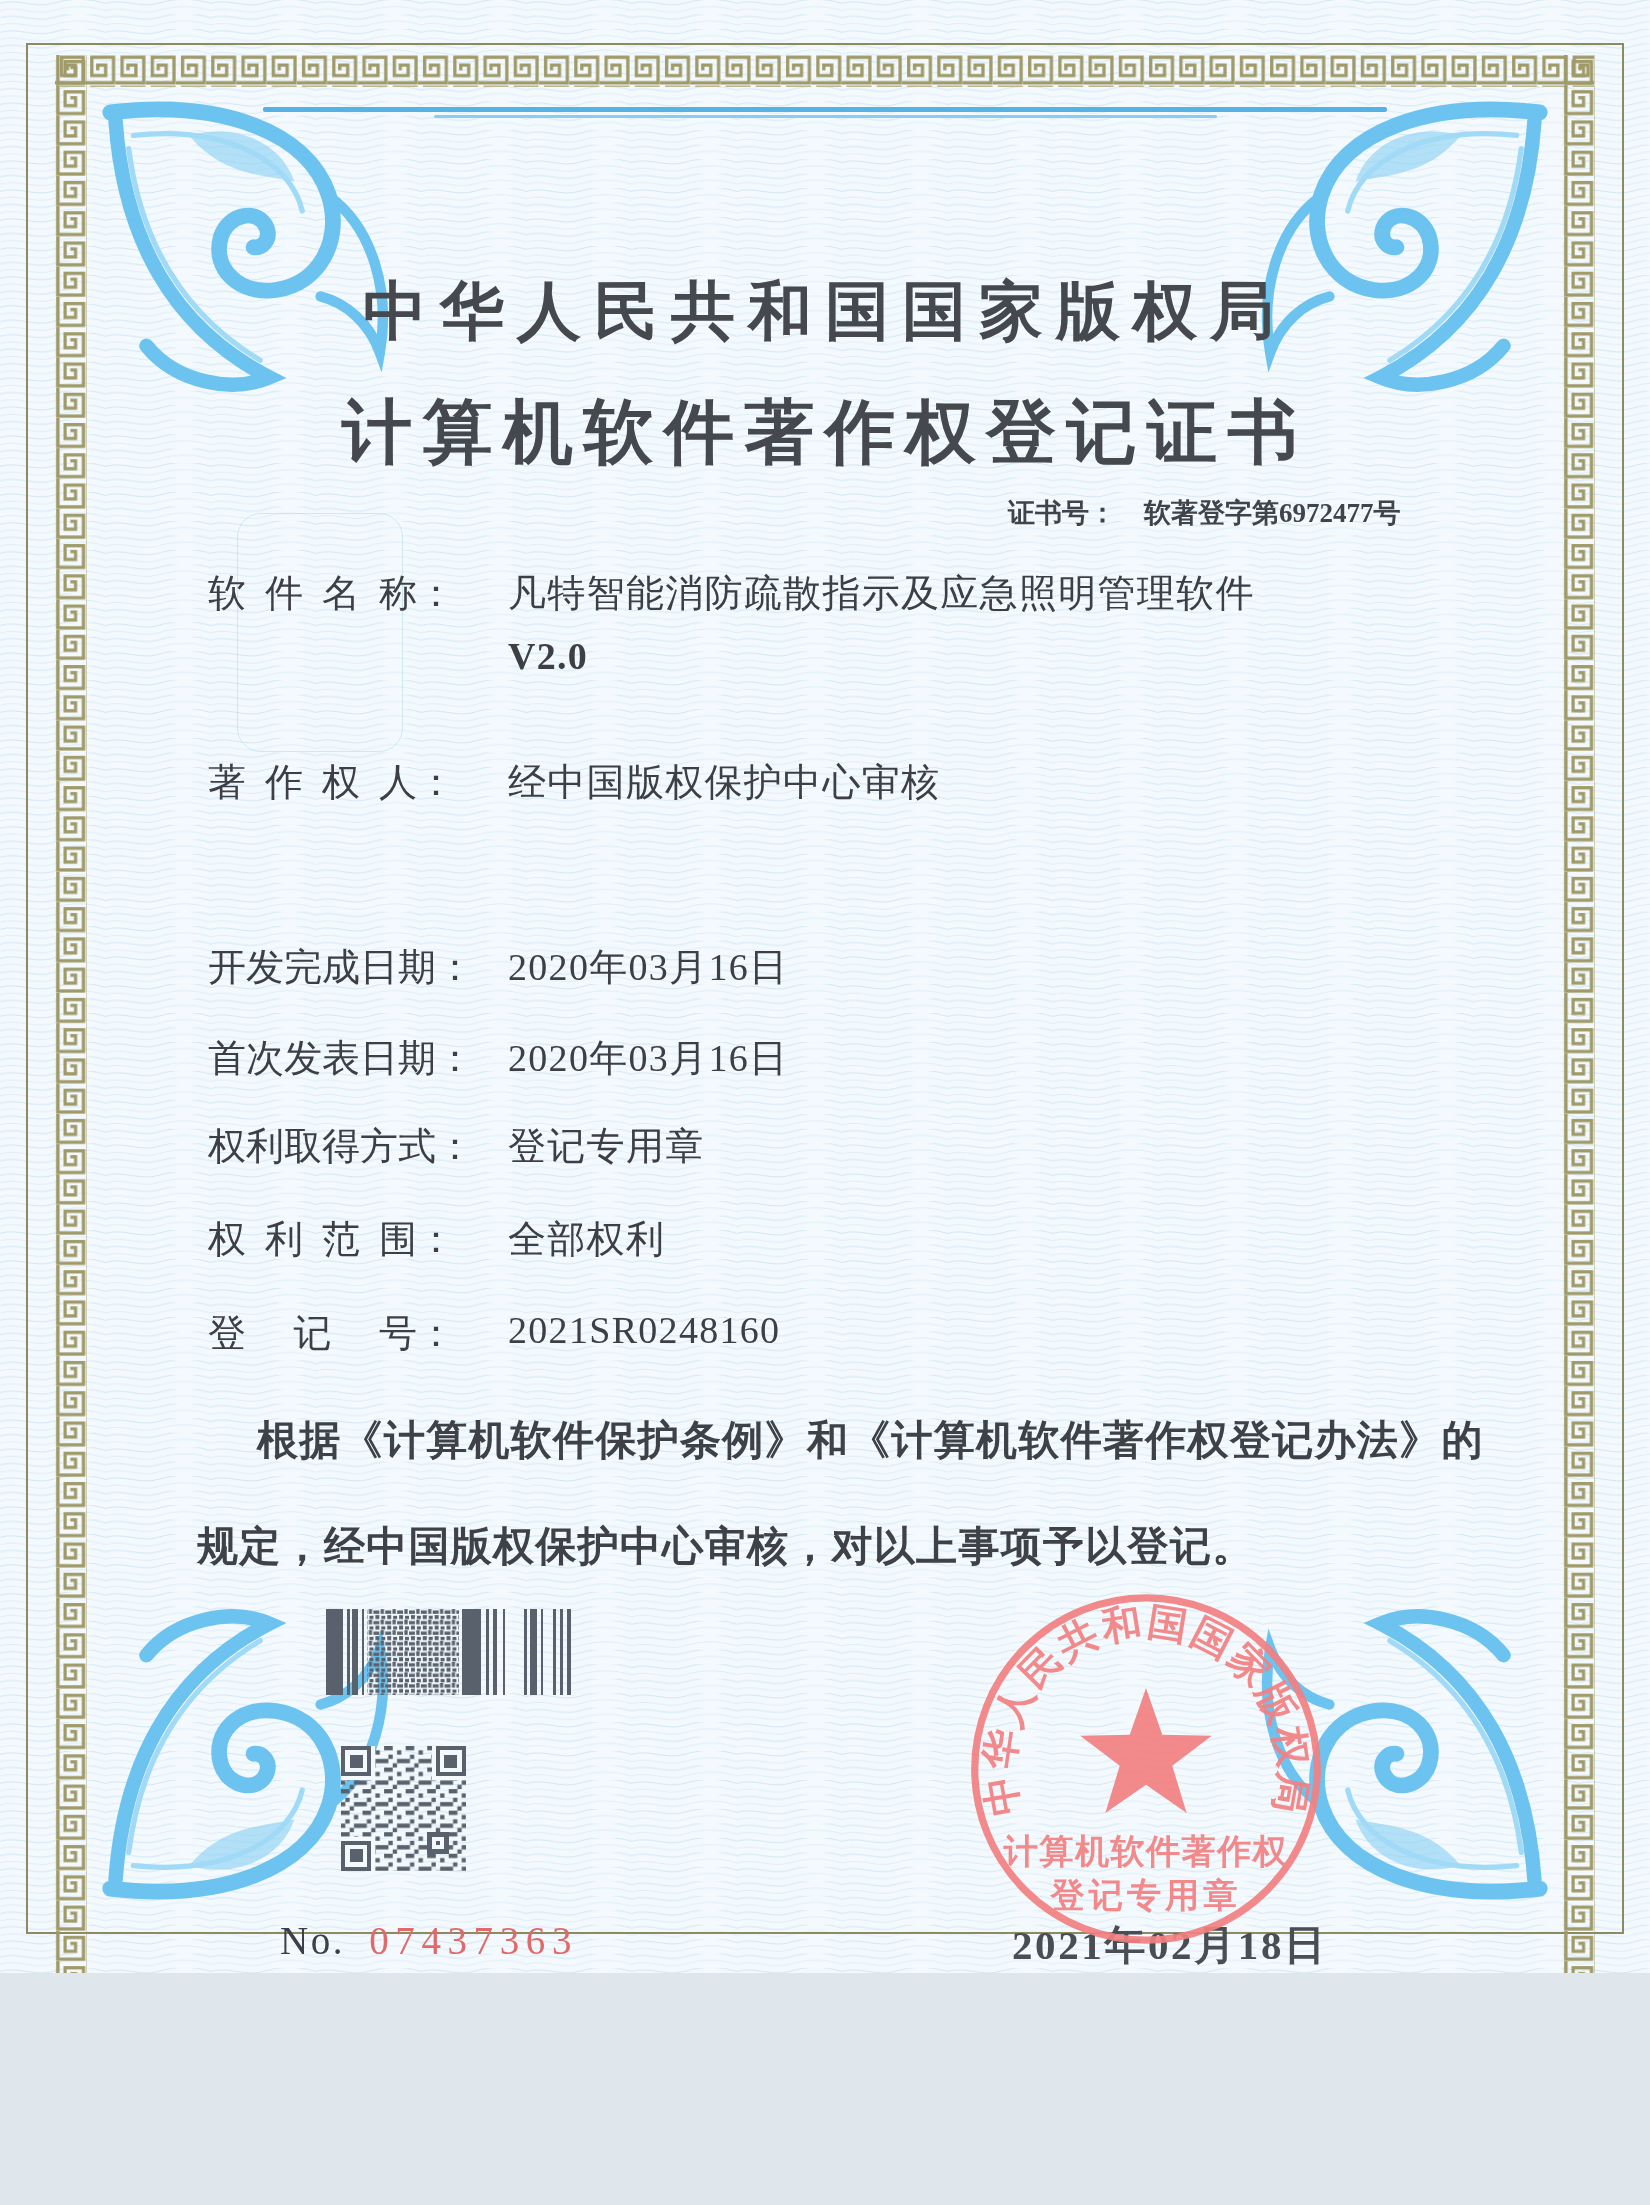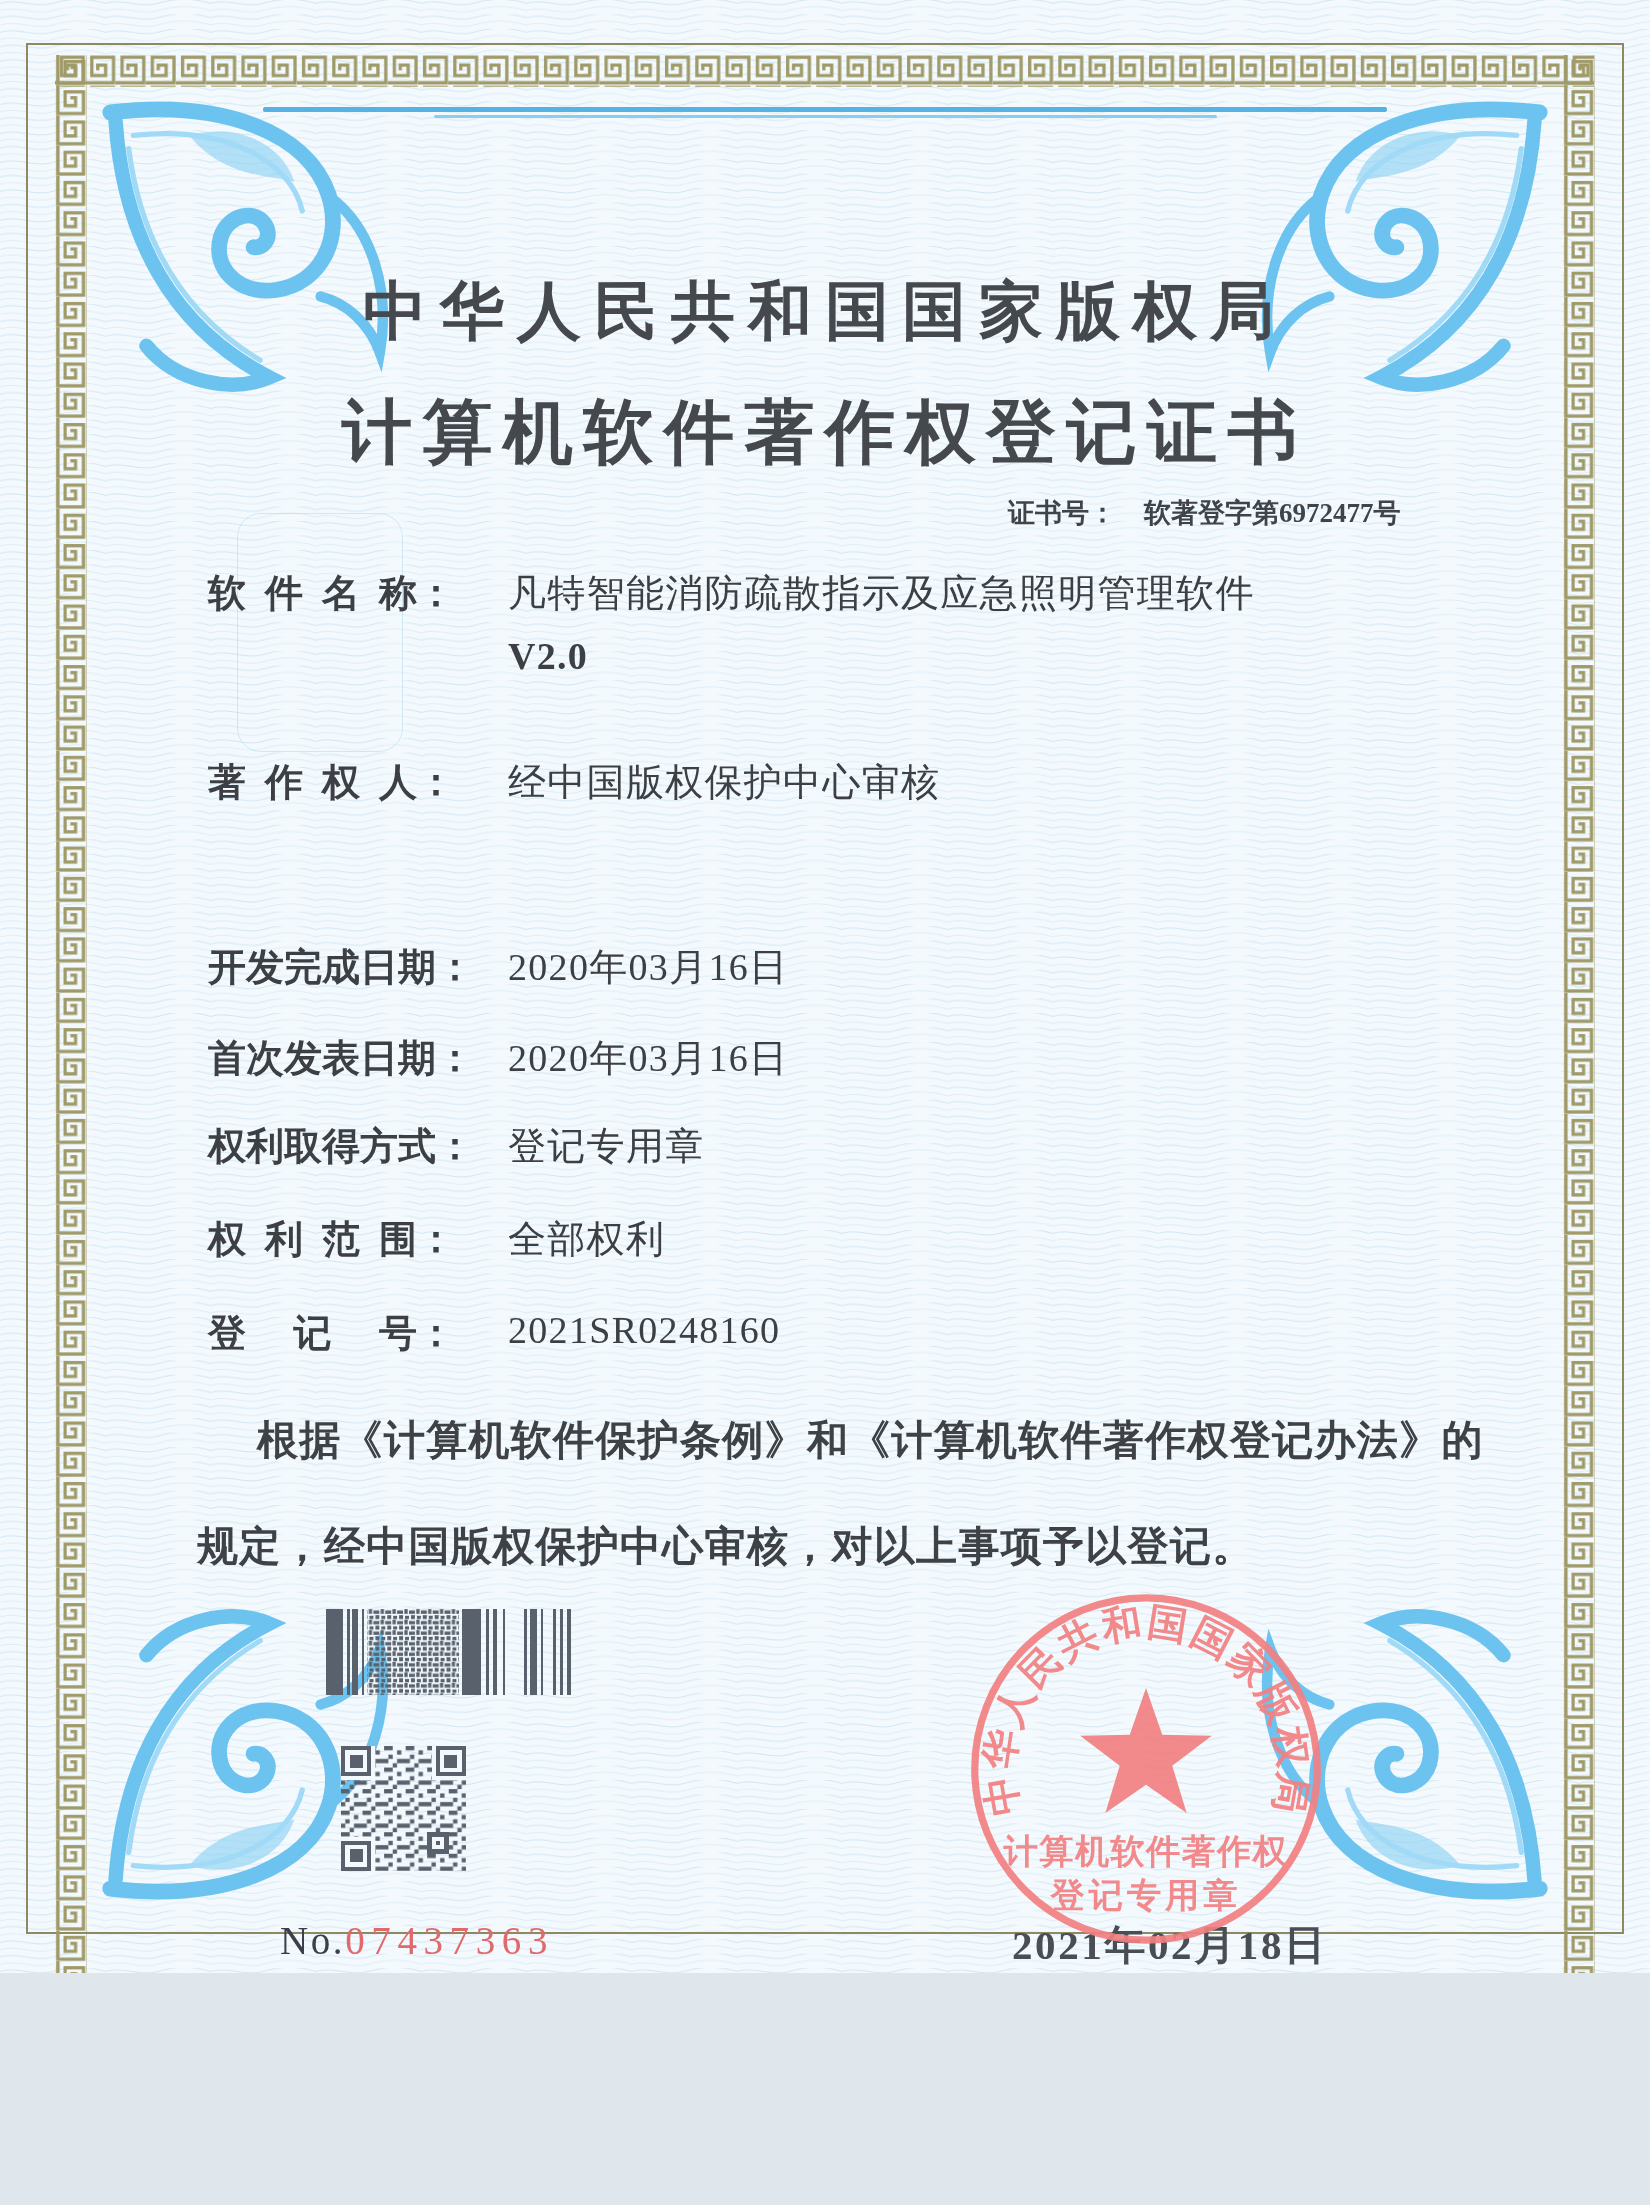--- a/index.html
+++ b/index.html
@@ -45,40 +45,40 @@
     letter-spacing:10.5px;color:#45484d;white-space:pre;
   }
   .certno-row{
     position:absolute;left:1000px;top:495px;
     display:flex;gap:28px;
     font-size:27px;font-weight:700;color:#3f434a;white-space:pre;margin-left:8px;
   }
   .field-row{position:absolute;left:0;width:100%;height:53px;}
   .flabel{
     position:absolute;left:208px;top:0;
-    font-size:38px;font-weight:700;color:#3c3f44;white-space:pre;
+    font-size:38px;font-weight:400;color:#3c3f44;white-space:pre;
   }
   .fvalue{
     position:absolute;left:508px;top:0;
     font-size:38px;font-weight:400;letter-spacing:1.3px;
     color:#3c3f44;white-space:pre;
   }
   .fvalue2{
     position:absolute;left:508px;top:626px;
     font-size:38px;font-weight:700;letter-spacing:1.3px;color:#3c3f44;margin-top:8px;
   }
   .stmt{
     position:absolute;font-size:41px;font-weight:700;
     letter-spacing:1.3px;color:#3e4246;white-space:pre;
   }
   .stmt.l1{left:257px;top:1413px;}
   .stmt.l2{left:197px;top:1507px;margin-top:12px;}
   .serial-row{
     position:absolute;left:280px;top:1918px;
-    display:flex;align-items:flex-end;
+    display:flex;align-items:flex-end;gap:24px;
   }
   .serial-prefix{font-size:39px;color:#3a3f4a;letter-spacing:2.6px;}
   .serial-number{font-size:39px;color:#e0696b;letter-spacing:6.6px;}
   .issue-date{
     position:absolute;left:988px;top:1918px;
     font-size:41px;font-weight:600;letter-spacing:2.6px;color:#494d54;white-space:pre;margin-left:24px;
   }
   
   .barcode{position:absolute;left:326px;top:1609px;}
   .qrcode{position:absolute;left:341px;top:1746px;}

